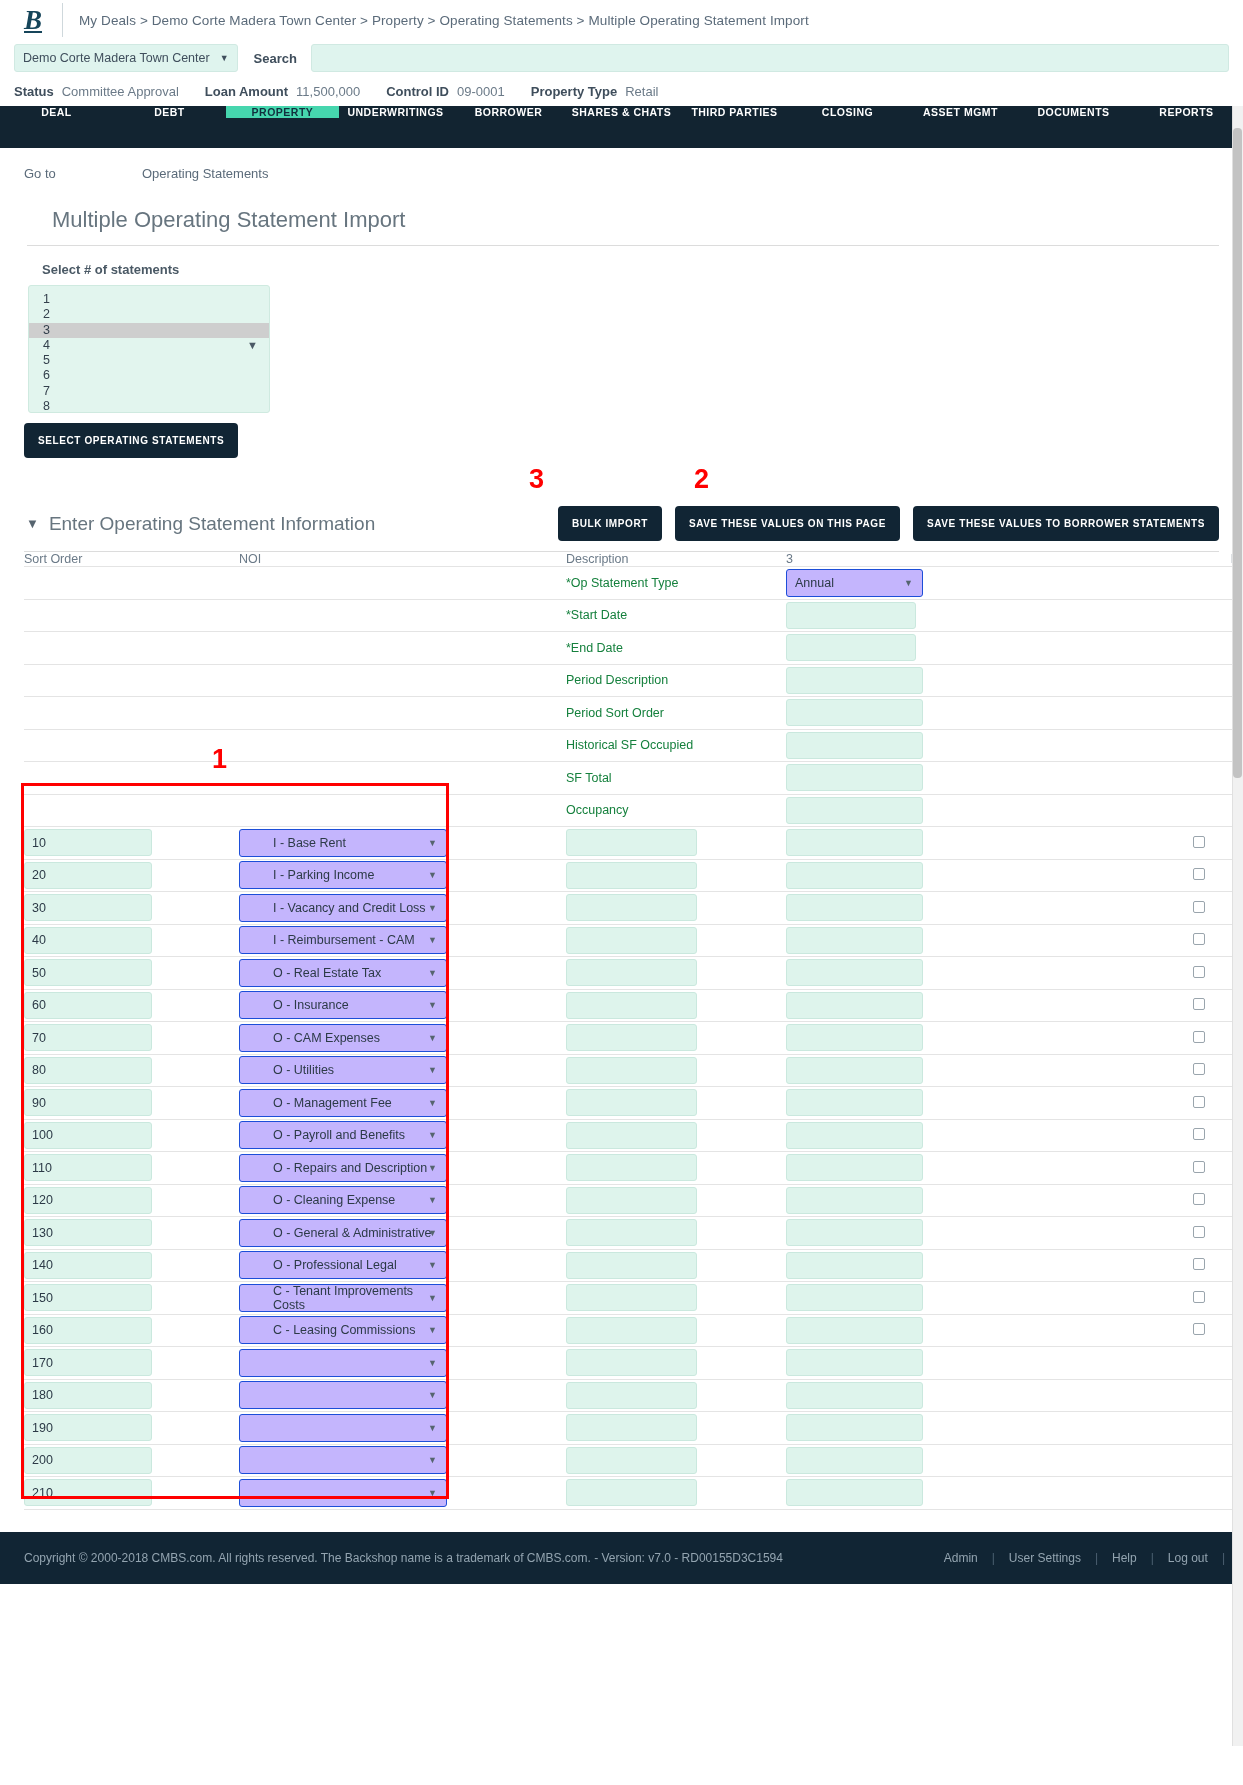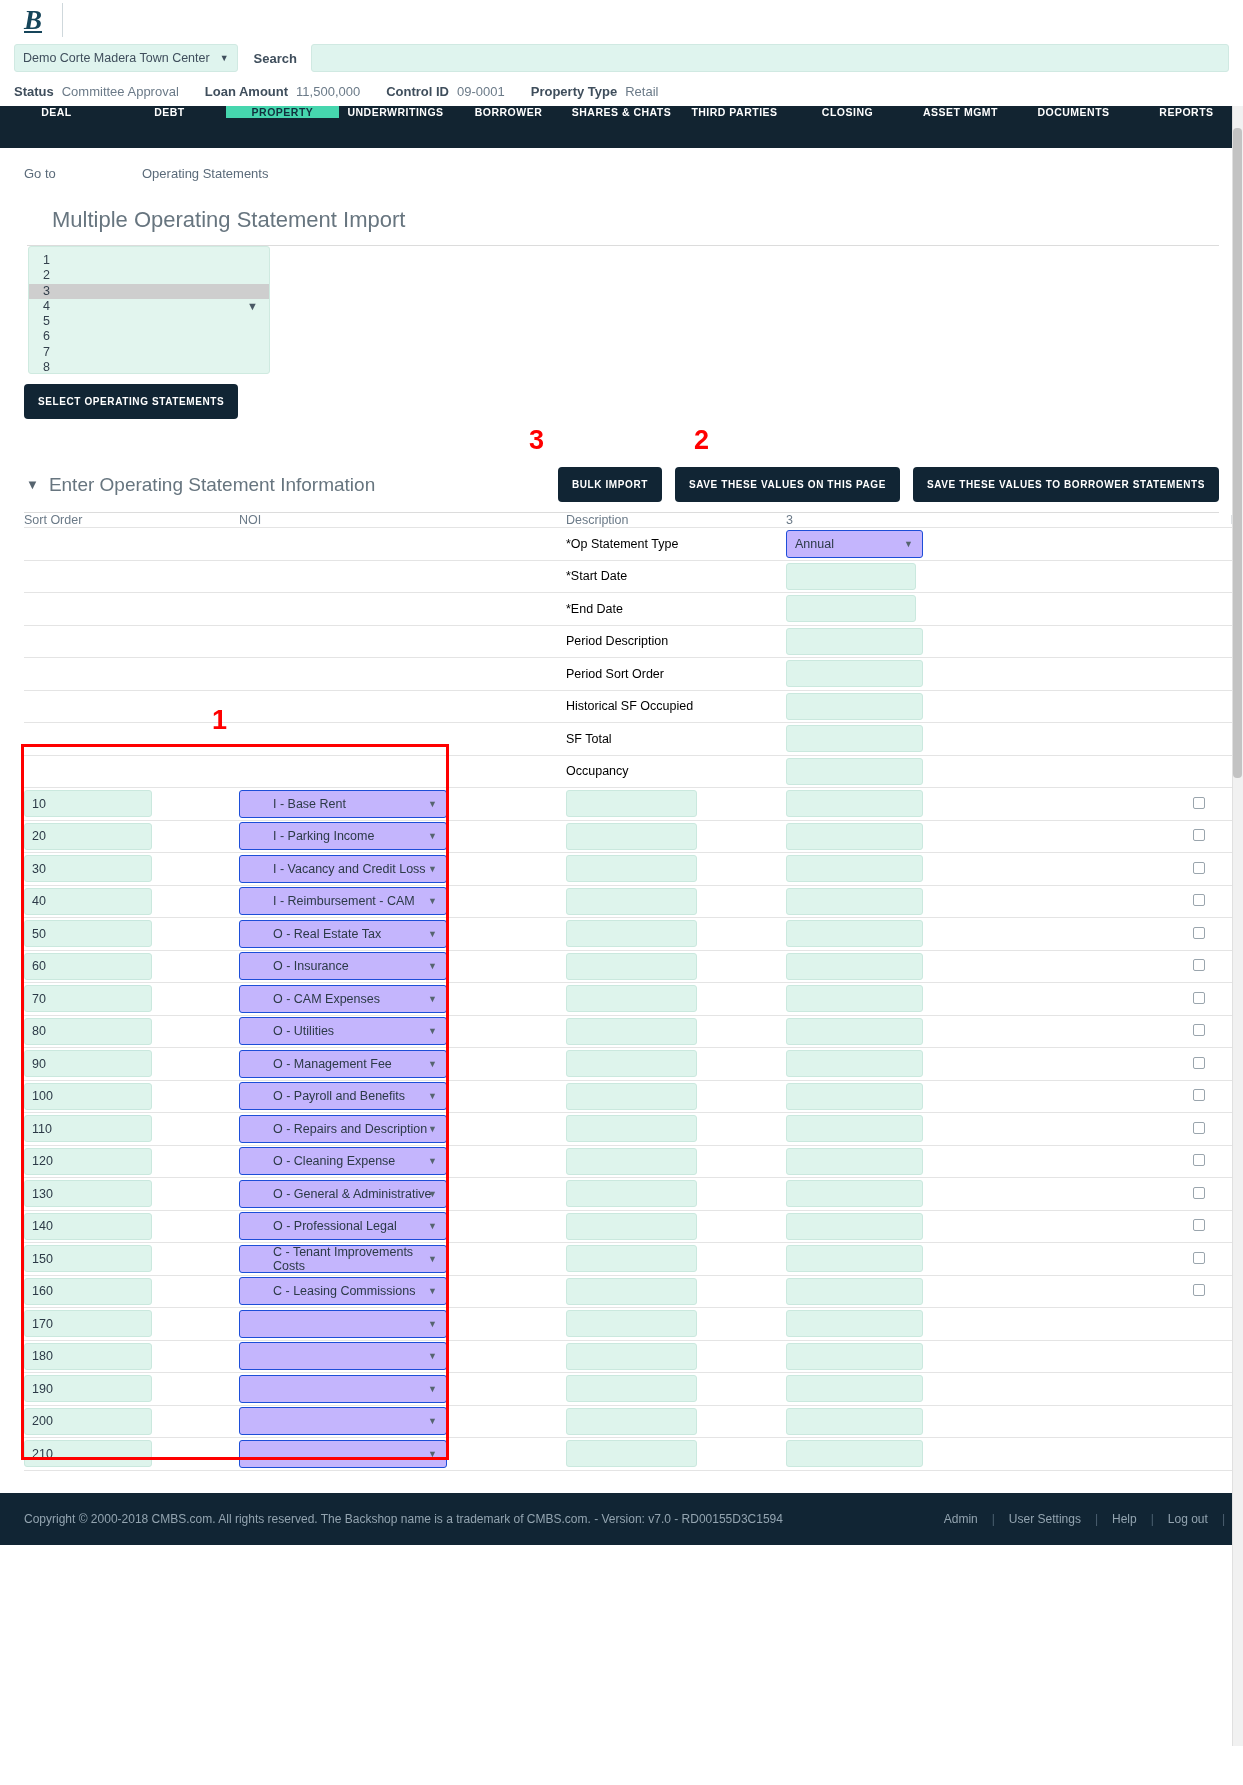--- a/index.html
+++ b/index.html
@@ -277,21 +277,21 @@
     padding: 0 8px;
     cursor: pointer;
     position: relative;
   }
   .sel .caret { position: absolute; right: 9px; font-size: 9px; color: #55646f; }
   .sel-optype { width: 137px; }
   .sel-noi { width: 208px; padding-left: 33px; }
 
   .lbl-cell {
     font-size: 12.5px;
-    color: #000000;
+    color: #15803d;
     padding: 9px 0 9px 22px;
   }
   .val-cell { padding: 6px 0 6px 0; }
   .row-h td { height: 32.5px; }
 
   td.pad-sort { padding: 6px 0 6px 8px; }
   td.pad-noi  { padding: 6px 0 6px 8px; }
   td.pad-desc { padding: 6px 0 6px 0; }
   td.pad-val  { padding: 6px 0 6px 0; }
   td.pad-del  { text-align: center; }
@@ -343,20 +343,21 @@
     background: #c3c3c3;
     border-radius: 4px;
   }
 </style>
 </head>
 <body>
 
 <div class="topbar">
   <div class="logo">B</div>
   <div class="logo-sep"></div>
+  <div class="breadcrumb">My Deals &gt; Demo Corte Madera Town Center &gt; Property &gt; Operating Statements &gt; Multiple Operating Statement Import</div>
 </div>
 
 <div class="searchrow">
   <div class="deal-select">
     <span>Demo Corte Madera Town Center</span>
     <span class="caret">▼</span>
   </div>
   <div class="search-label">Search</div>
   <input class="search-input" type="text" placeholder="" style="">
 </div>
@@ -389,20 +390,21 @@
 <div class="content">
 
   <div class="goto-row">
     <div class="goto-label">Go to</div>
     <div class="goto-link">Operating Statements</div>
   </div>
 
   <div class="page-title">Multiple Operating Statement Import</div>
   <div class="title-rule"></div>
 
+  <div class="sel-label">Select # of statements</div>
 
   <div class="listbox-wrap">
     <div class="listbox">
       <div class="opt">1</div>
       <div class="opt">2</div>
       <div class="opt selected">3</div>
       <div class="opt">4</div>
       <div class="opt">5</div>
       <div class="opt">6</div>
       <div class="opt">7</div>

